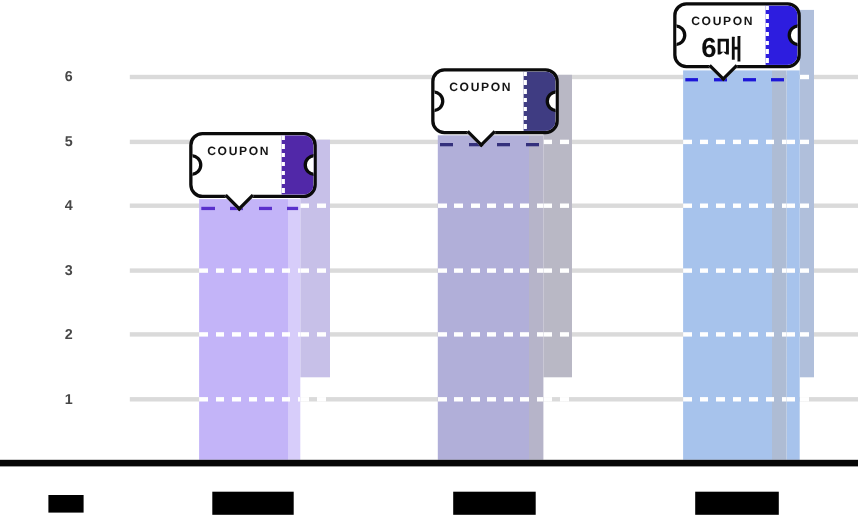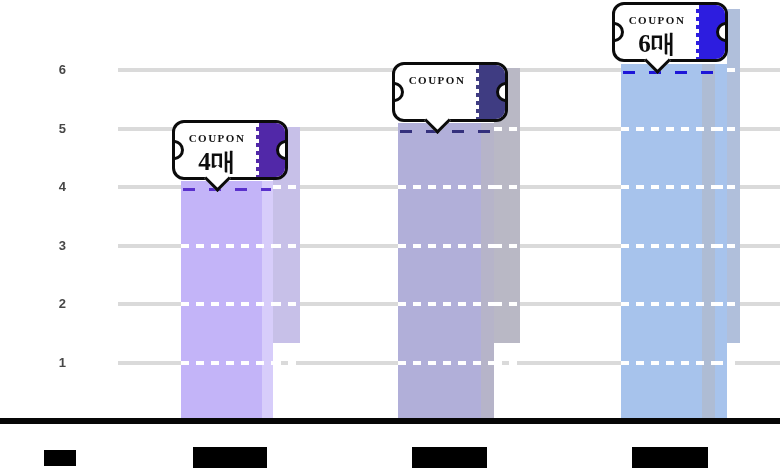--- a/index.html
+++ b/index.html
@@ -8,21 +8,21 @@
   #chart-root{position:absolute;inset:0;}
   .gridline{position:absolute;height:4px;background:#dadada;z-index:0;}
   .tick-label{position:absolute;width:28px;text-align:right;font-size:13px;font-weight:bold;
               color:#474747;z-index:0;line-height:18px;}
   .seg{position:absolute;z-index:1;}
   .dash-overlay{position:absolute;left:0;right:0;height:4px;z-index:3;
                 background:repeating-linear-gradient(90deg,#ffffff 0 8px,rgba(255,255,255,0) 8px 15px);}
   .accent-dash{position:absolute;left:2px;right:2px;height:3px;z-index:3;}
   .axis-line{position:absolute;left:0;top:418px;width:780px;height:6px;background:#060606;z-index:4;}
   .redact{position:absolute;background:#000;z-index:6;}
-  .badge-wrap{position:absolute;width:116px;height:60px;z-index:5;font-family:Liberation Serif, serif;}
+  .badge-wrap{position:absolute;width:116px;height:60px;z-index:5;}
   .badge{position:absolute;inset:0;background:#ffffff;border:3px solid #0b0b0b;border-radius:12px;
          overflow:hidden;}
   .badge-right{position:absolute;top:0;bottom:0;right:0;width:29px;}
   .perf{position:absolute;top:0;bottom:0;right:26px;width:3px;
         background:repeating-linear-gradient(180deg,#ffffff 0 4px,rgba(255,255,255,0) 4px 8px);}
   .notch{position:absolute;width:14px;height:14px;border-radius:50%;background:#ffffff;
          border:3px solid #0b0b0b;top:17px;}
   .notch.nl{left:-11px;}  .notch.nr{right:-11px;}
   .coupon-top{position:absolute;top:9px;left:0;width:84px;text-align:center;font-size:11px;
               font-weight:bold;letter-spacing:1.5px;color:#141414;}
@@ -66,21 +66,20 @@
         <div class="dash-overlay" style="top: 121.22px;"></div>
         <div class="dash-overlay" style="top: 179.83px;"></div>
       </div>
       <div class="badge-wrap" style="left: 172px; top: 120px;">
         <div class="badge">
           <div class="badge-right" style="background: rgb(81, 40, 168);"></div>
           <div class="perf"></div>
           <div class="notch nl"></div>
           <div class="notch nr"></div>
           <div class="coupon-top">COUPON</div>
-          <div class="coupon-count">4매</div>
         </div>
         <div class="pointer" style="top: 49px;"></div>
       </div>
       <div class="seg" style="left: 494px; top: 68.04px; width: 26px; height: 274.96px; background: rgb(185, 184, 197); z-index: 1;">
         <div class="dash-overlay" style="top: 58.61px;"></div>
         <div class="dash-overlay" style="top: 117.22px;"></div>
         <div class="dash-overlay" style="top: 175.83px;"></div>
         <div class="dash-overlay" style="top: 234.44px;"></div>
         <div class="dash-overlay" style="top: 293.05px;"></div>
       </div>

